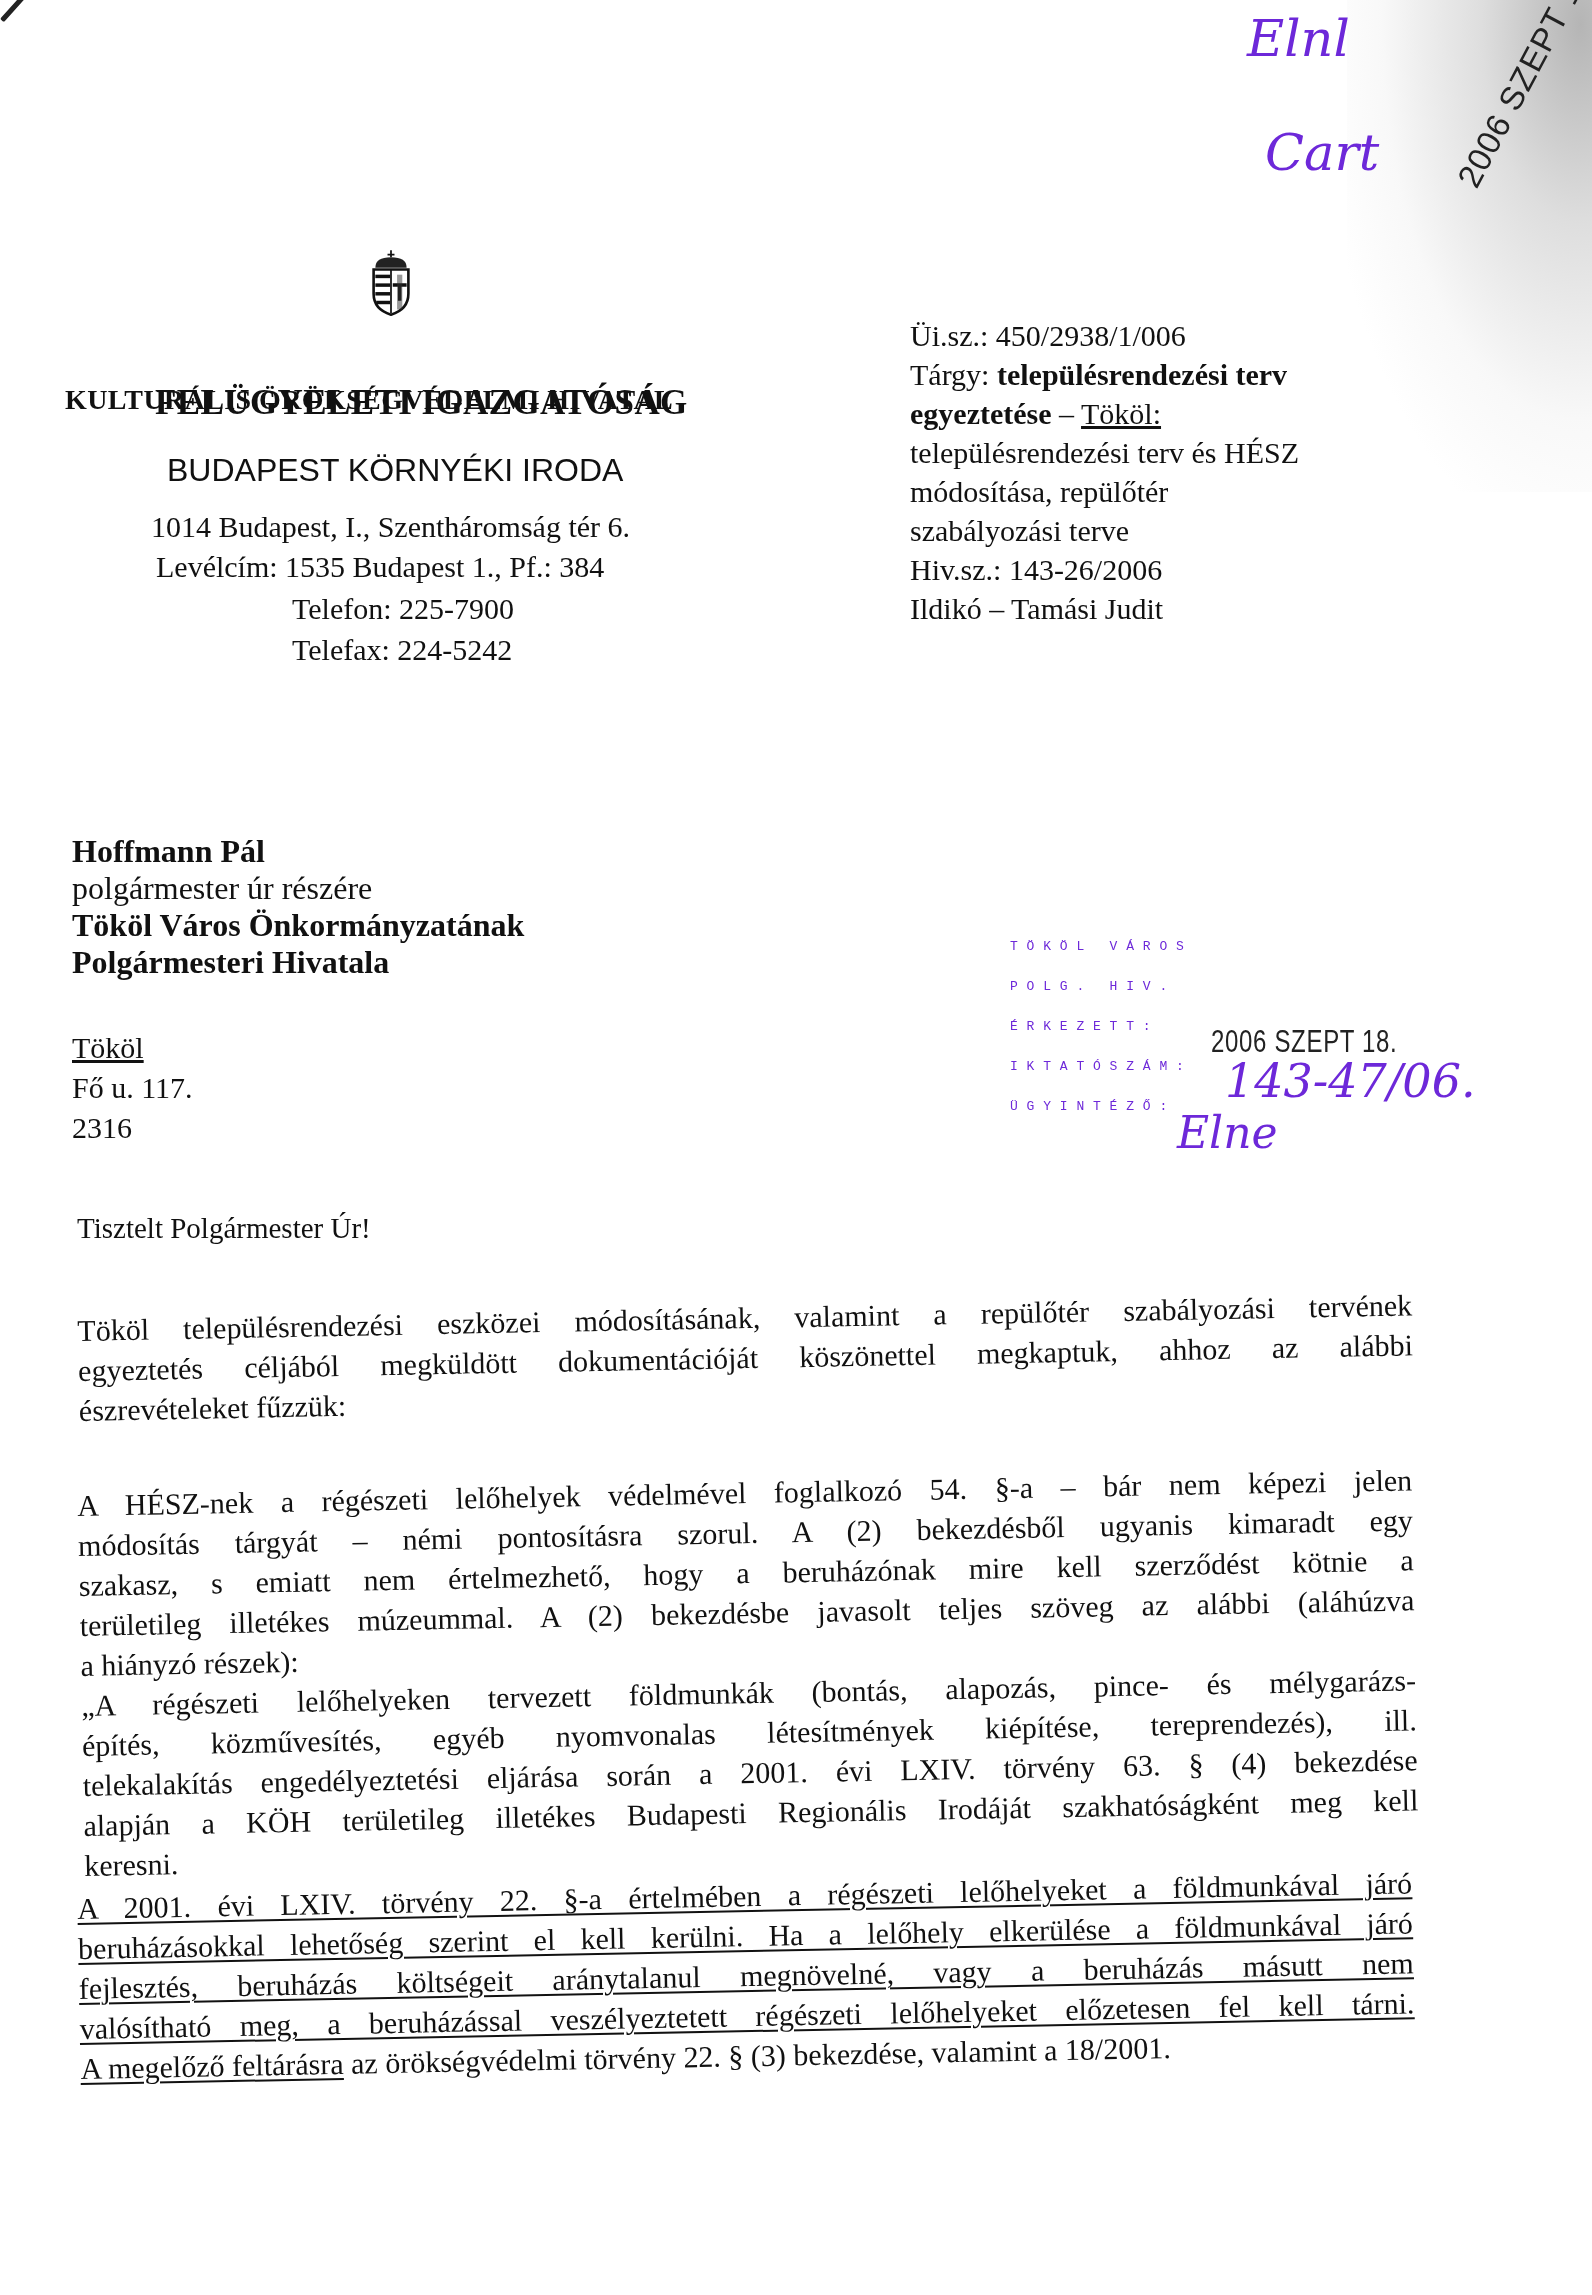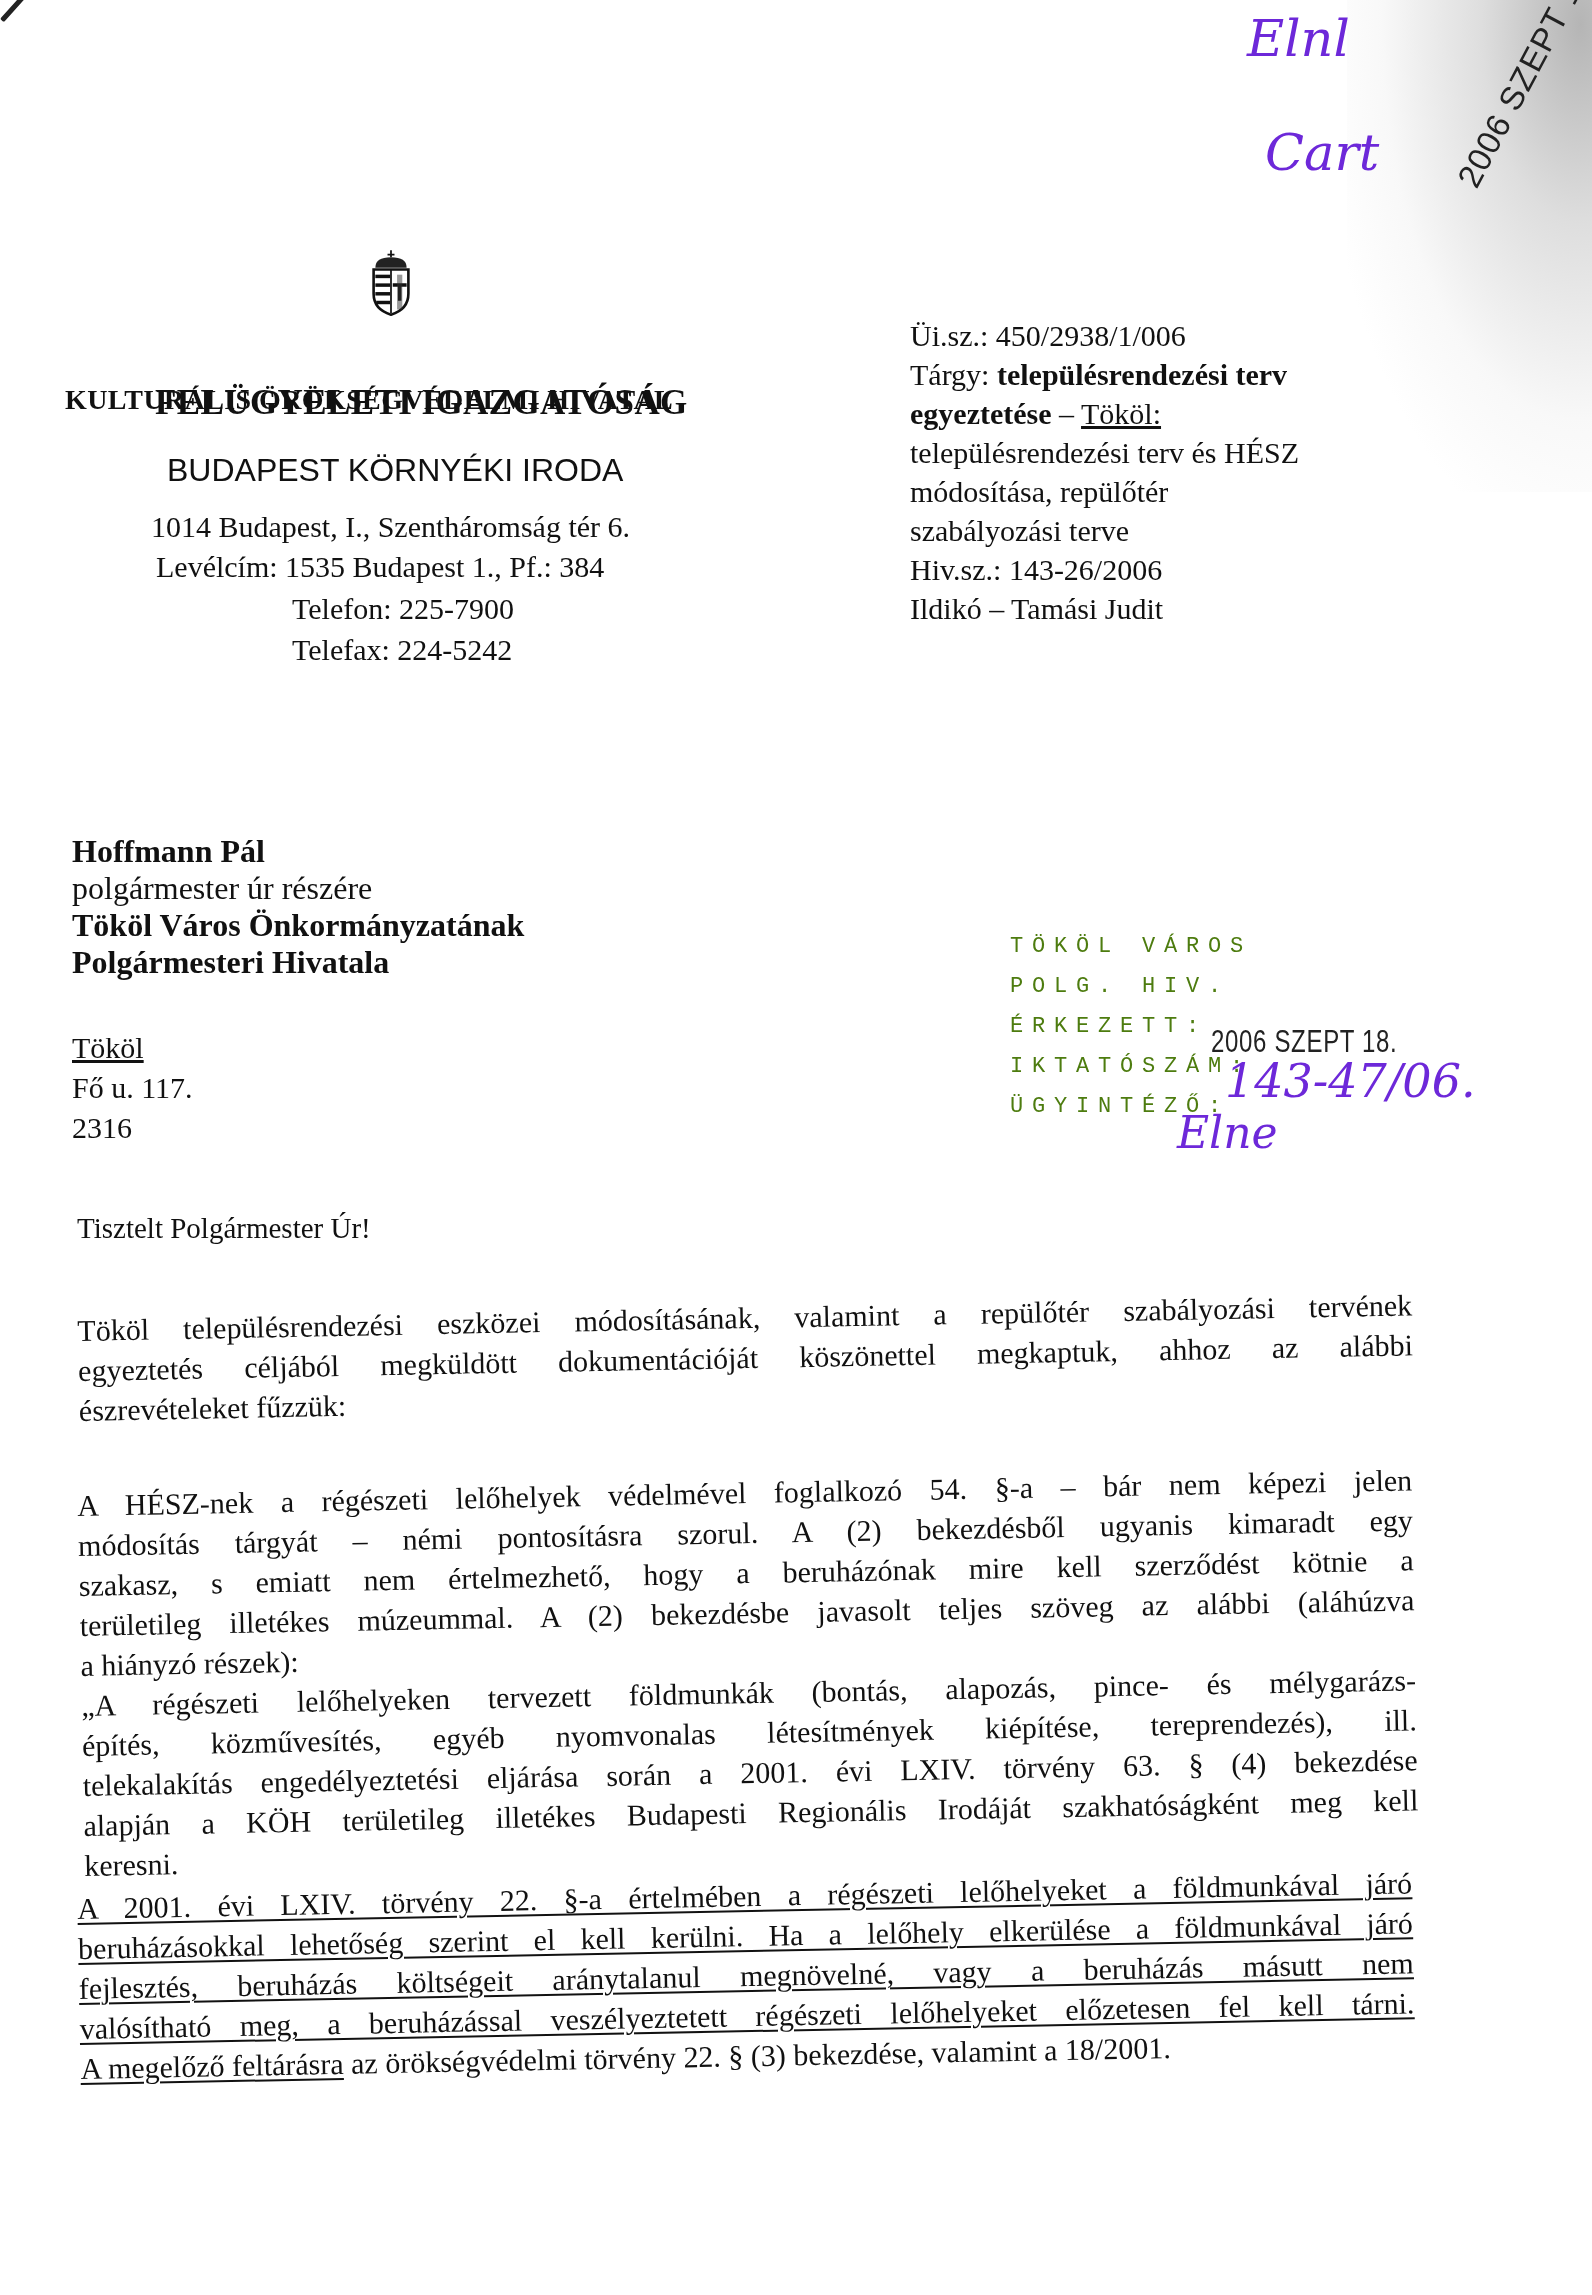--- a/index.html
+++ b/index.html
@@ -23,21 +23,21 @@
   .ul { text-decoration: underline; }
   .recipient { left: 72px; top: 833px; font-size: 32px; line-height: 37px; }
   .recipient div { white-space: nowrap; }
   .rec-addr { left: 72px; top: 1028px; font-size: 30px; line-height: 40px; }
   .salutation { left: 77px; top: 1212px; font-size: 29px; white-space: nowrap; }
   .para { left: 77px; width: 1335px; font-size: 30px; line-height: 40px; text-align: justify;
           transform: rotate(-1.1deg); transform-origin: left top; }
   .line { display: block; white-space: nowrap; text-align-last: justify; }
   .line.last { text-align-last: left; }
   .wavy-ul { text-decoration: underline; text-decoration-thickness: 1.8px; text-underline-offset: 4.4px; }
-  .faint-stamp { left: 1010px; top: 927px; font-size: 22px; color: #4d7c0f; line-height: 40px; letter-spacing: 8.8px;
+  .faint-stamp { left: 1010px; top: 927px; font-size: 13px; color: #6d28d9; line-height: 40px; letter-spacing: 8.8px;
                  font-family: "Liberation Mono", "DejaVu Sans Mono", monospace; }
 </style>
 </head>
 <body>
 
 <div class="scan-shade"></div>
 <div class="abs corner-mark"></div>
 
 <div class="abs hand" style="left:1247px; top:8.8px; font-size:51px;">Elnl</div>
 <div class="abs hand" style="left:1265px; top:123px; font-size:51px;">Cart</div>

